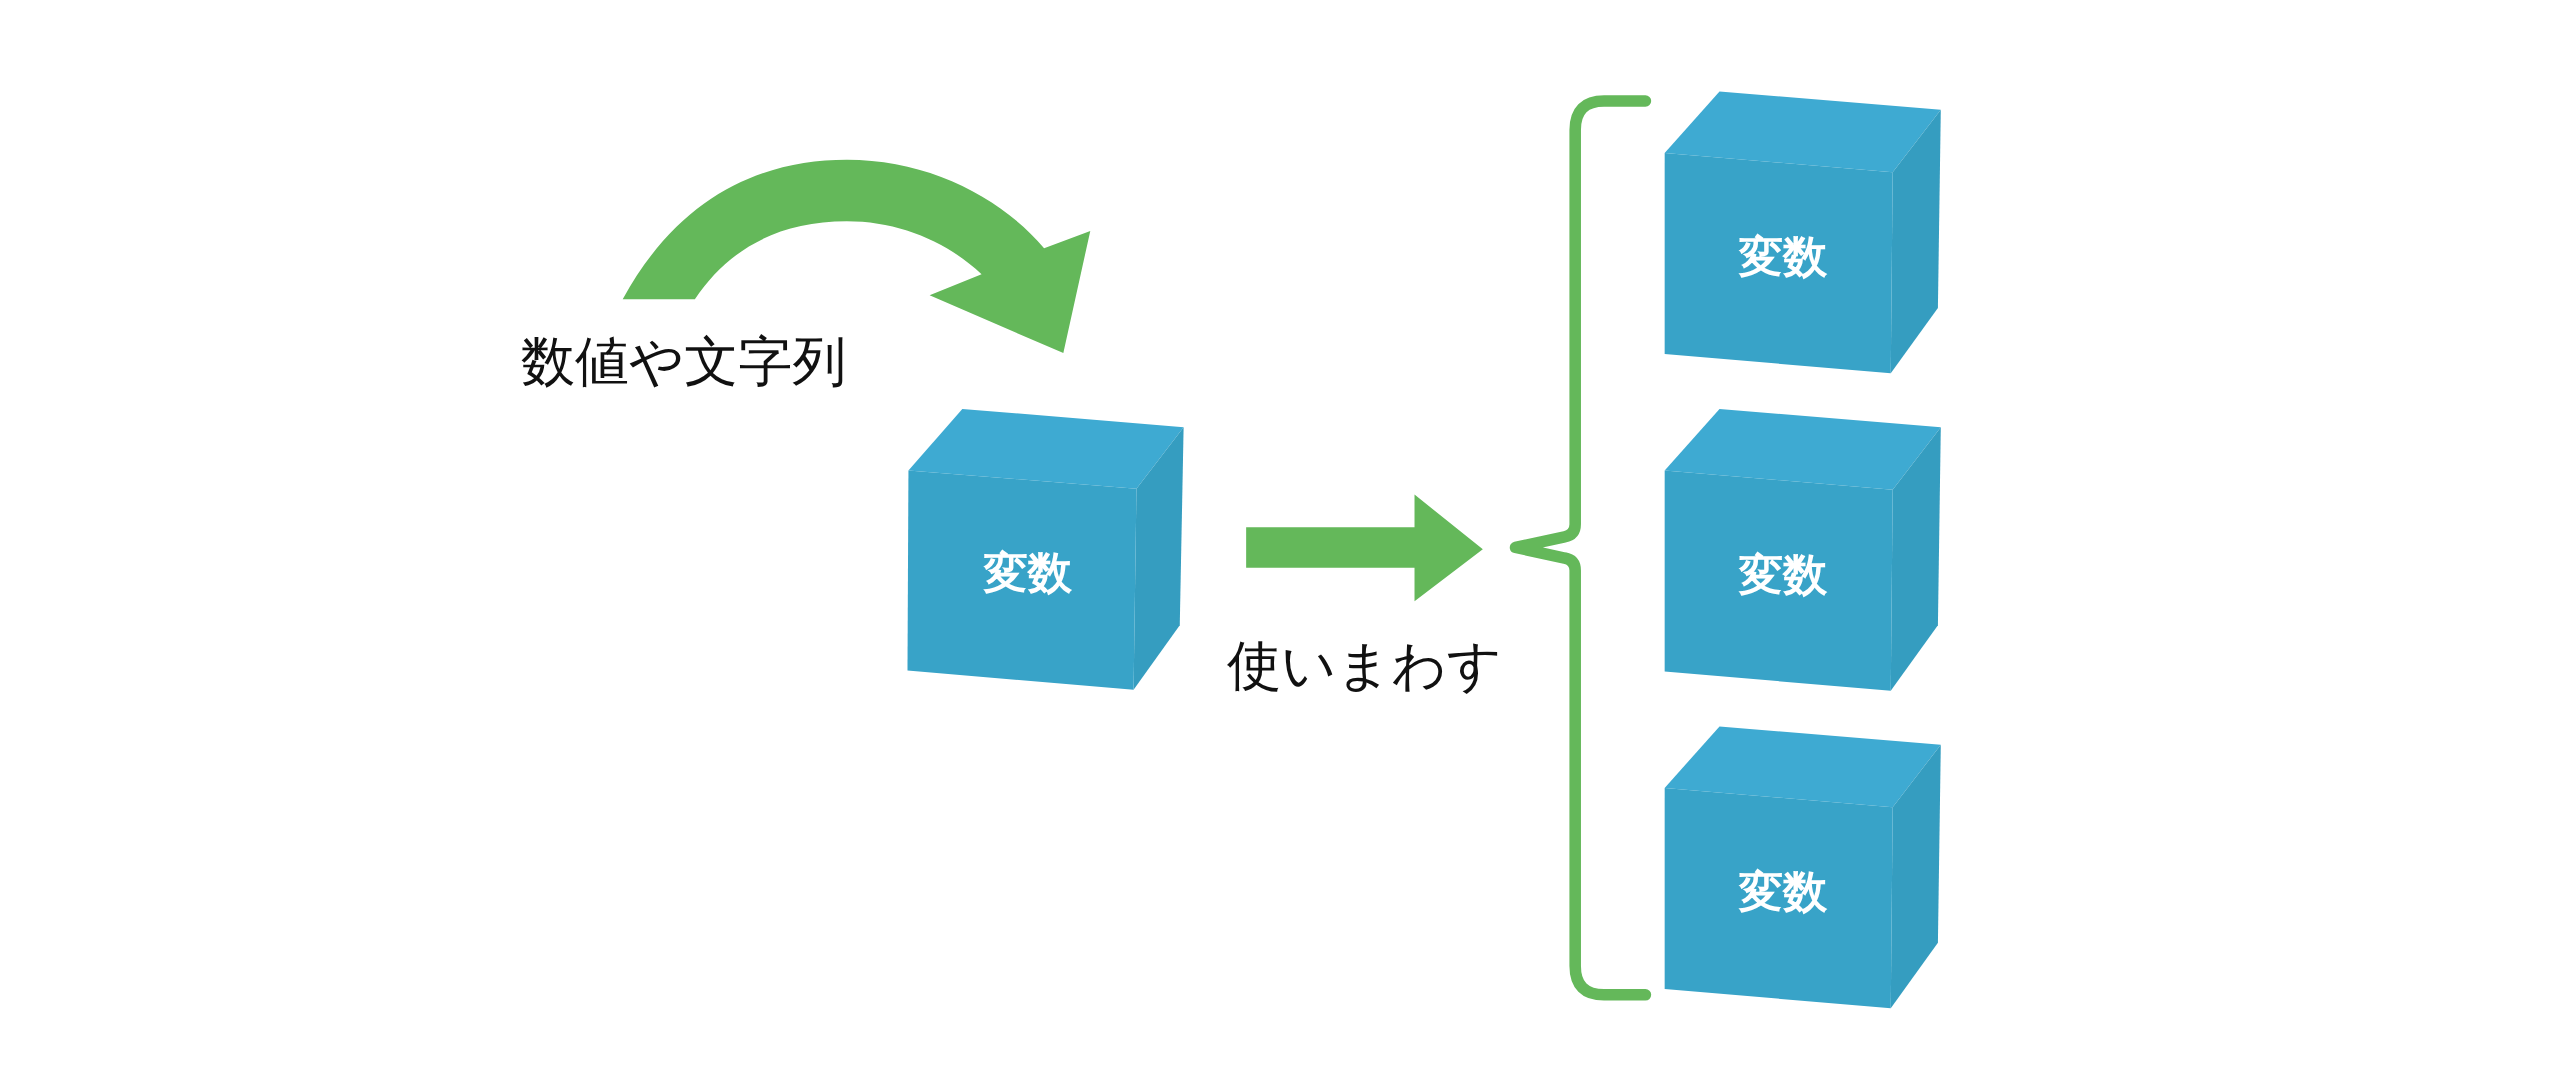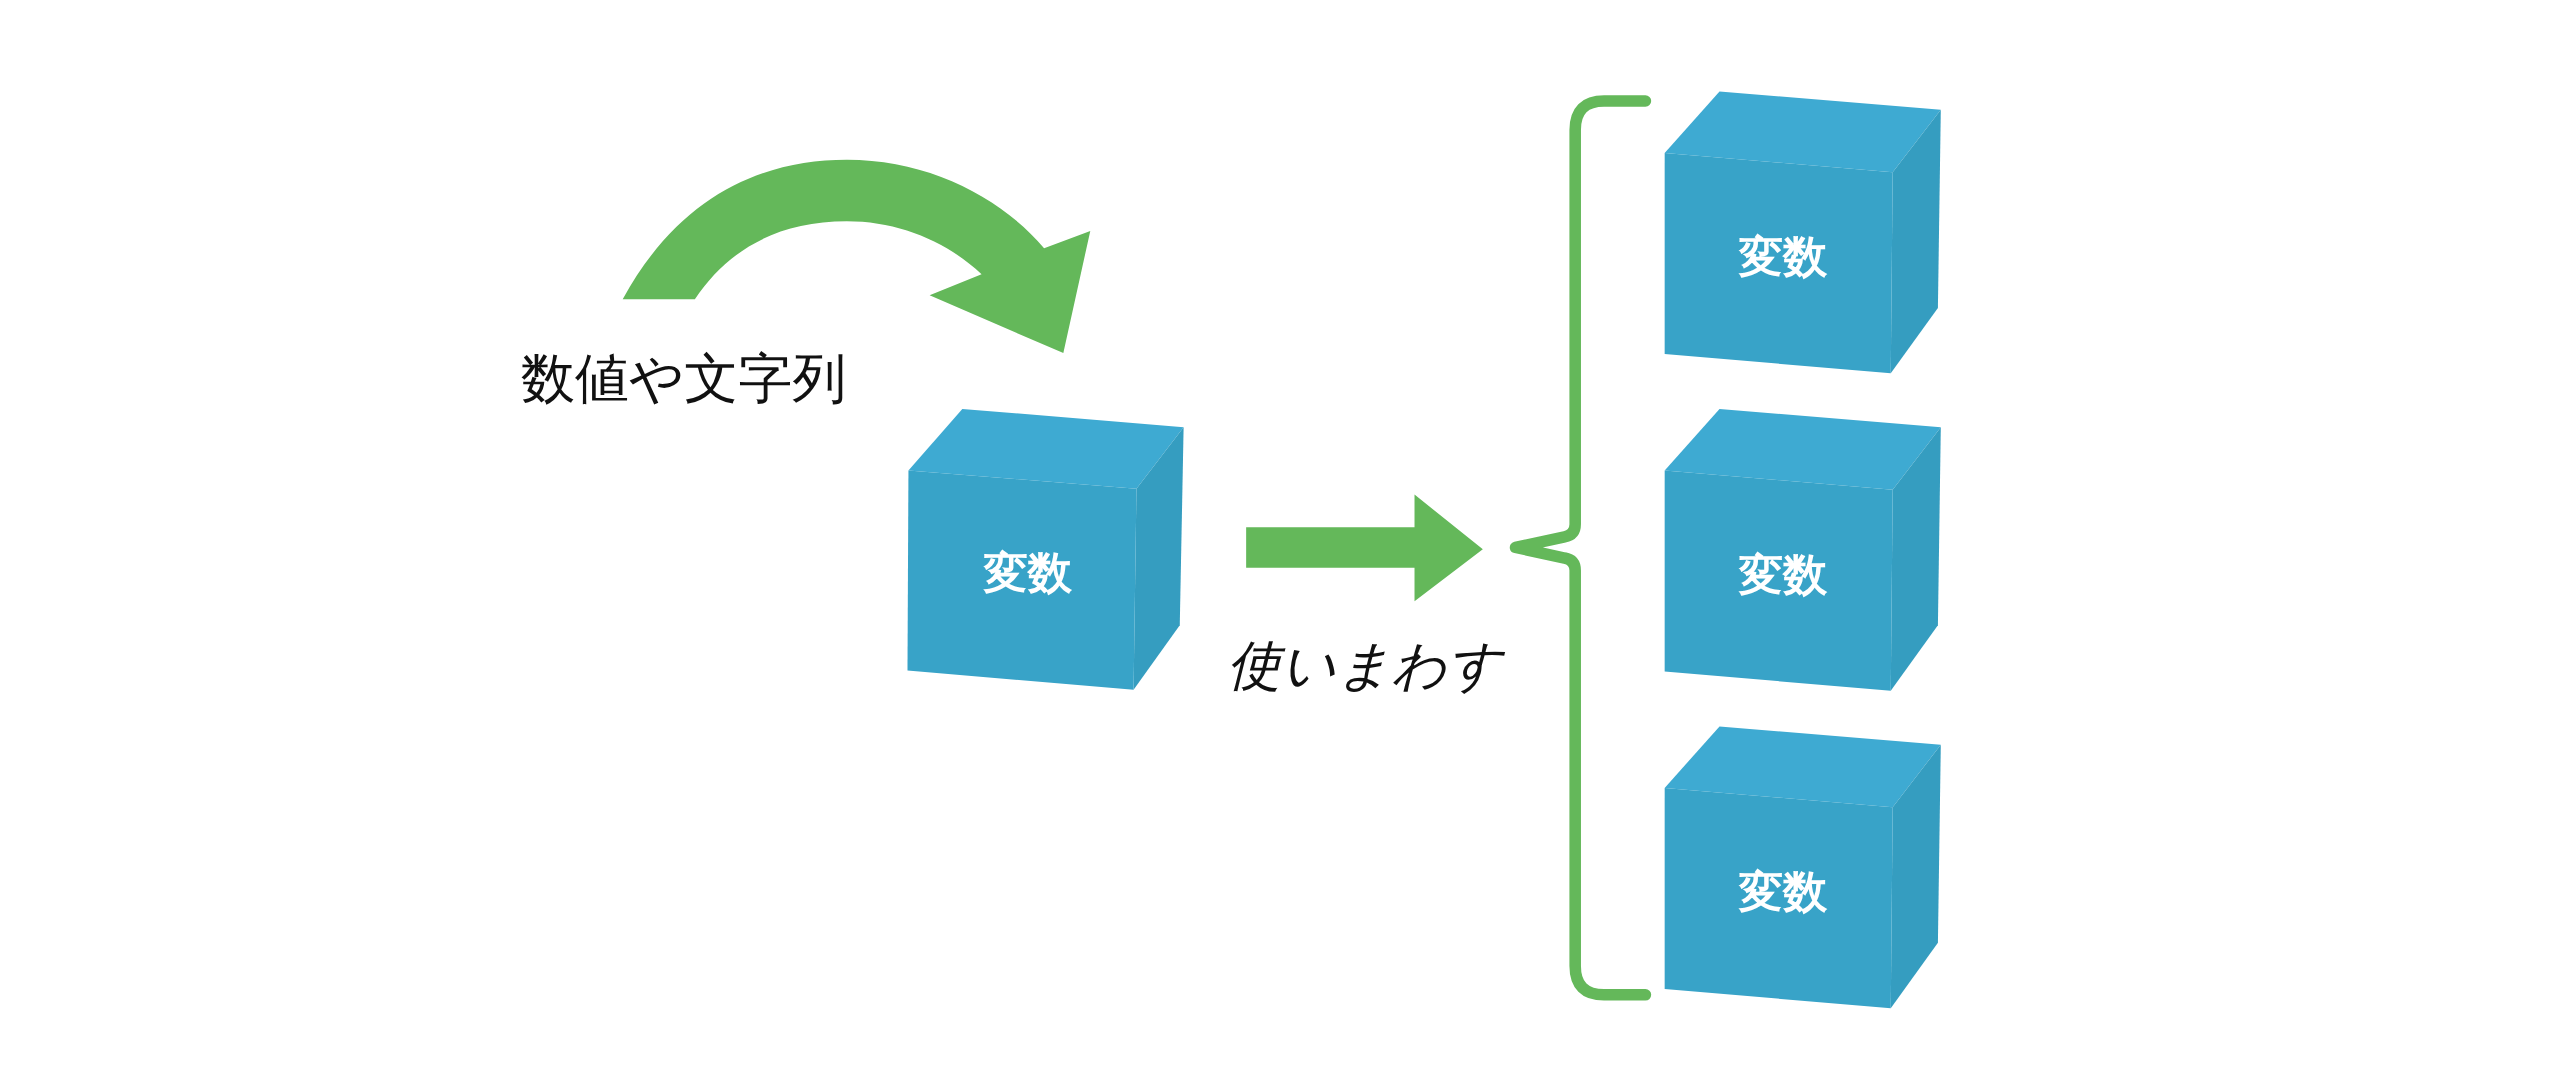--- a/index.html
+++ b/index.html
@@ -54,17 +54,17 @@
       <text class="cube-text" x="1853" y="283" text-anchor="middle" fill="#FFFFFF">変数</text>
     </g>
     <g id="cube-reuse-2" transform="translate(0,660)">
       <polygon class="top" points="1730,159 1787,95 2017,114 1967,179" fill="#3EAAD2"></polygon>
       <polygon class="side" points="1967,179 2017,114 2014,320 1965,388" fill="#359DC0"></polygon>
       <polygon class="front" points="1730,159 1967,179 1965,388 1730,368" fill="#38A3C8"></polygon>
       <text class="cube-text" x="1853" y="283" text-anchor="middle" fill="#FFFFFF">変数</text>
     </g>
   </svg>
 
-  <div class="label" style="left: 521px; top: 335px; font-size: 54px; color: rgb(17, 17, 17); margin-top: 17px;">数値や文字列</div>
+  <div class="label" style="left: 521px; top: 335px; font-size: 54px; color: rgb(17, 17, 17);">数値や文字列</div>
 
-  <div class="label" style="left: 1227px; top: 639px; font-size: 54px; color: rgb(17, 17, 17); font-style: italic;">使いまわす</div>
+  <div class="label" style="left: 1227px; top: 639px; font-size: 54px; color: rgb(17, 17, 17);">使いまわす</div>
 </div>
 
 
 </body></html>

